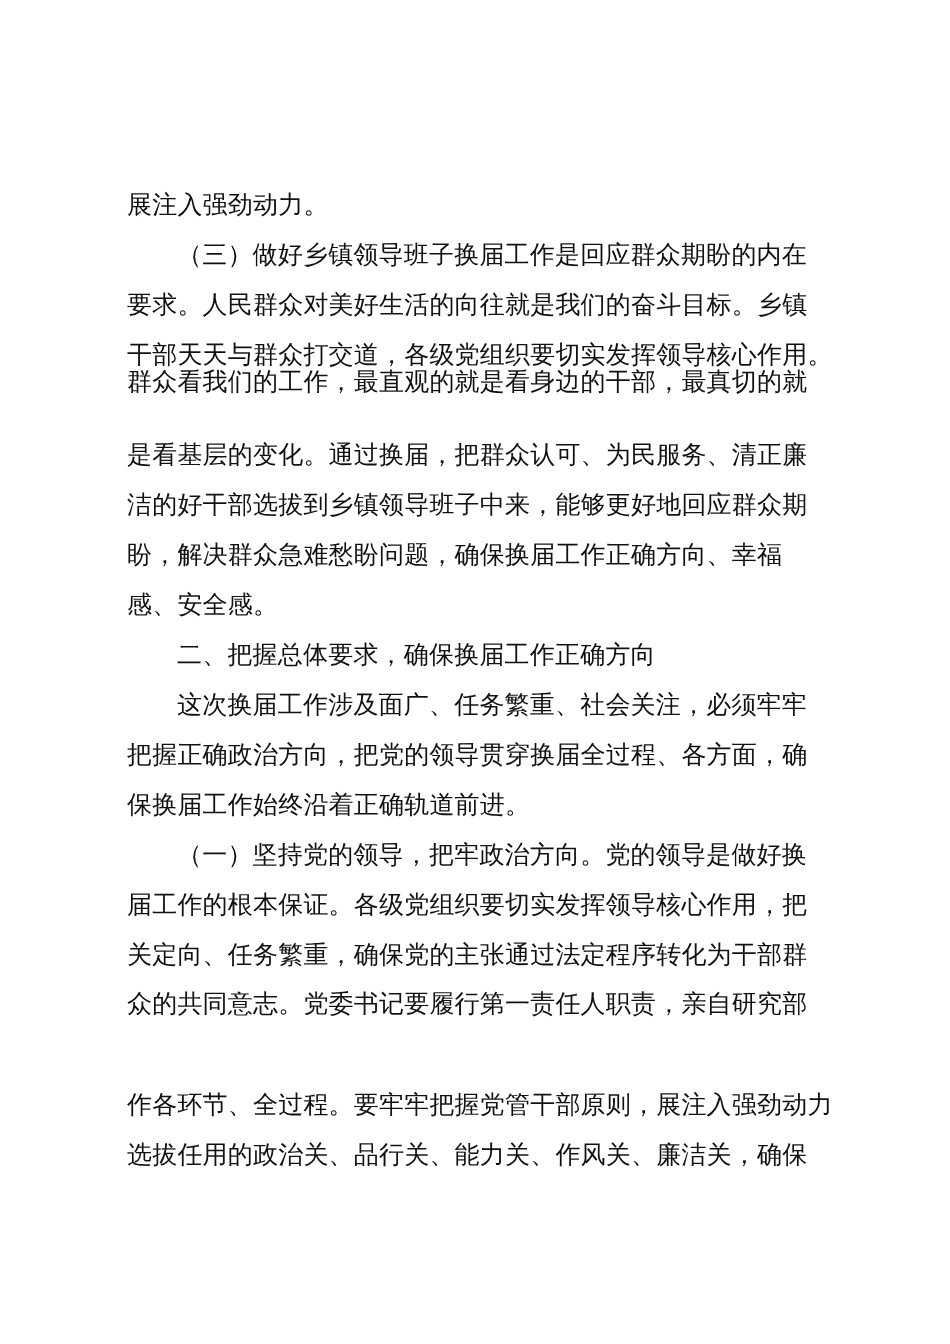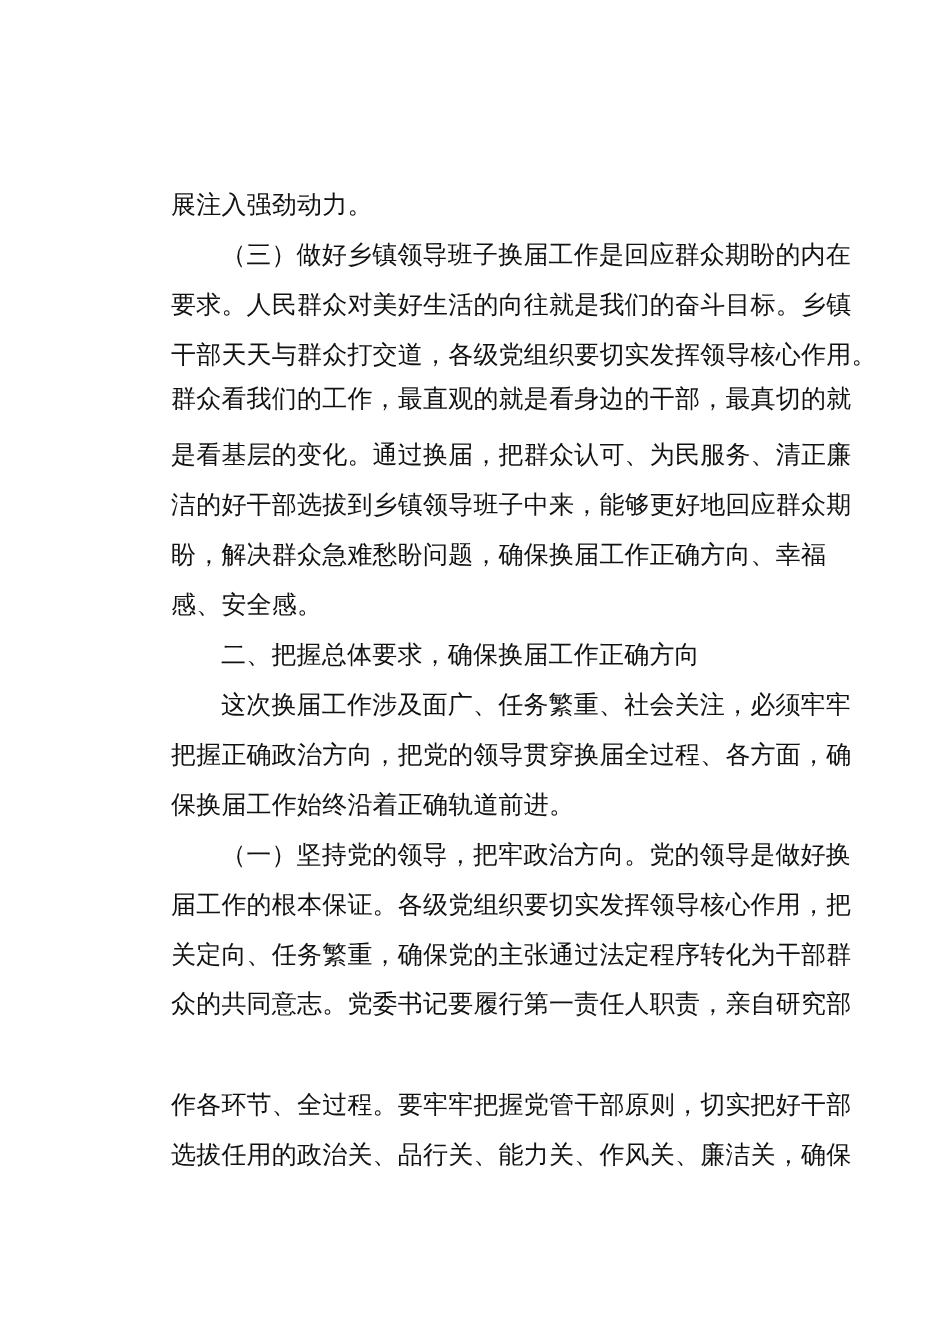--- a/index.html
+++ b/index.html
@@ -25,42 +25,41 @@
     }
     .line {
       position: absolute;
       left: 127px;
       width: 710px;
       height: 36px;
       font-size: 25px;
       line-height: 36px;
       white-space: nowrap;
       letter-spacing: 0.2px;
-      margin-left: 44px;
     }
     .indent {
       left: 177px;
     }
   </style>
 </head>
 <body>
 
 <div class="page">
   <div class="line" style="top:187px">展注入强劲动力。</div>
   <div class="line indent" style="top:237px">（三）做好乡镇领导班子换届工作是回应群众期盼的内在</div>
   <div class="line" style="top:287px">要求。人民群众对美好生活的向往就是我们的奋斗目标。乡镇</div>
   <div class="line" style="top:337px">干部天天与群众打交道，各级党组织要切实发挥领导核心作用。</div>
-  <div class="line" style="top:381px">群众看我们的工作，最直观的就是看身边的干部，最真切的就</div>
+  <div class="line" style="top:364px">群众看我们的工作，最直观的就是看身边的干部，最真切的就</div>
   <div class="line" style="top:437px">是看基层的变化。通过换届，把群众认可、为民服务、清正廉</div>
   <div class="line" style="top:487px">洁的好干部选拔到乡镇领导班子中来，能够更好地回应群众期</div>
   <div class="line" style="top:537px">盼，解决群众急难愁盼问题，确保换届工作正确方向、幸福</div>
   <div class="line" style="top:587px">感、安全感。</div>
   <div class="line indent" style="top:637px">二、把握总体要求，确保换届工作正确方向</div>
   <div class="line" style="top:737px">把握正确政治方向，把党的领导贯穿换届全过程、各方面，确</div>
   <div class="line indent" style="top:687px">这次换届工作涉及面广、任务繁重、社会关注，必须牢牢</div>
   <div class="line" style="top:787px">保换届工作始终沿着正确轨道前进。</div>
   <div class="line indent" style="top:837px">（一）坚持党的领导，把牢政治方向。党的领导是做好换</div>
   <div class="line" style="top:887px">届工作的根本保证。各级党组织要切实发挥领导核心作用，把</div>
   <div class="line" style="top:937px">关定向、任务繁重，确保党的主张通过法定程序转化为干部群</div>
   <div class="line" style="top:986px">众的共同意志。党委书记要履行第一责任人职责，亲自研究部</div>
-  <div class="line" style="top:1087px">作各环节、全过程。要牢牢把握党管干部原则，切实把好干部</div>
+  <div class="line" style="top:1087px">作各环节、全过程。要牢牢把握党管干部原则，展注入强劲动力</div>
   <div class="line" style="top:1137px">选拔任用的政治关、品行关、能力关、作风关、廉洁关，确保</div>
 </div>
 
 </body></html>

